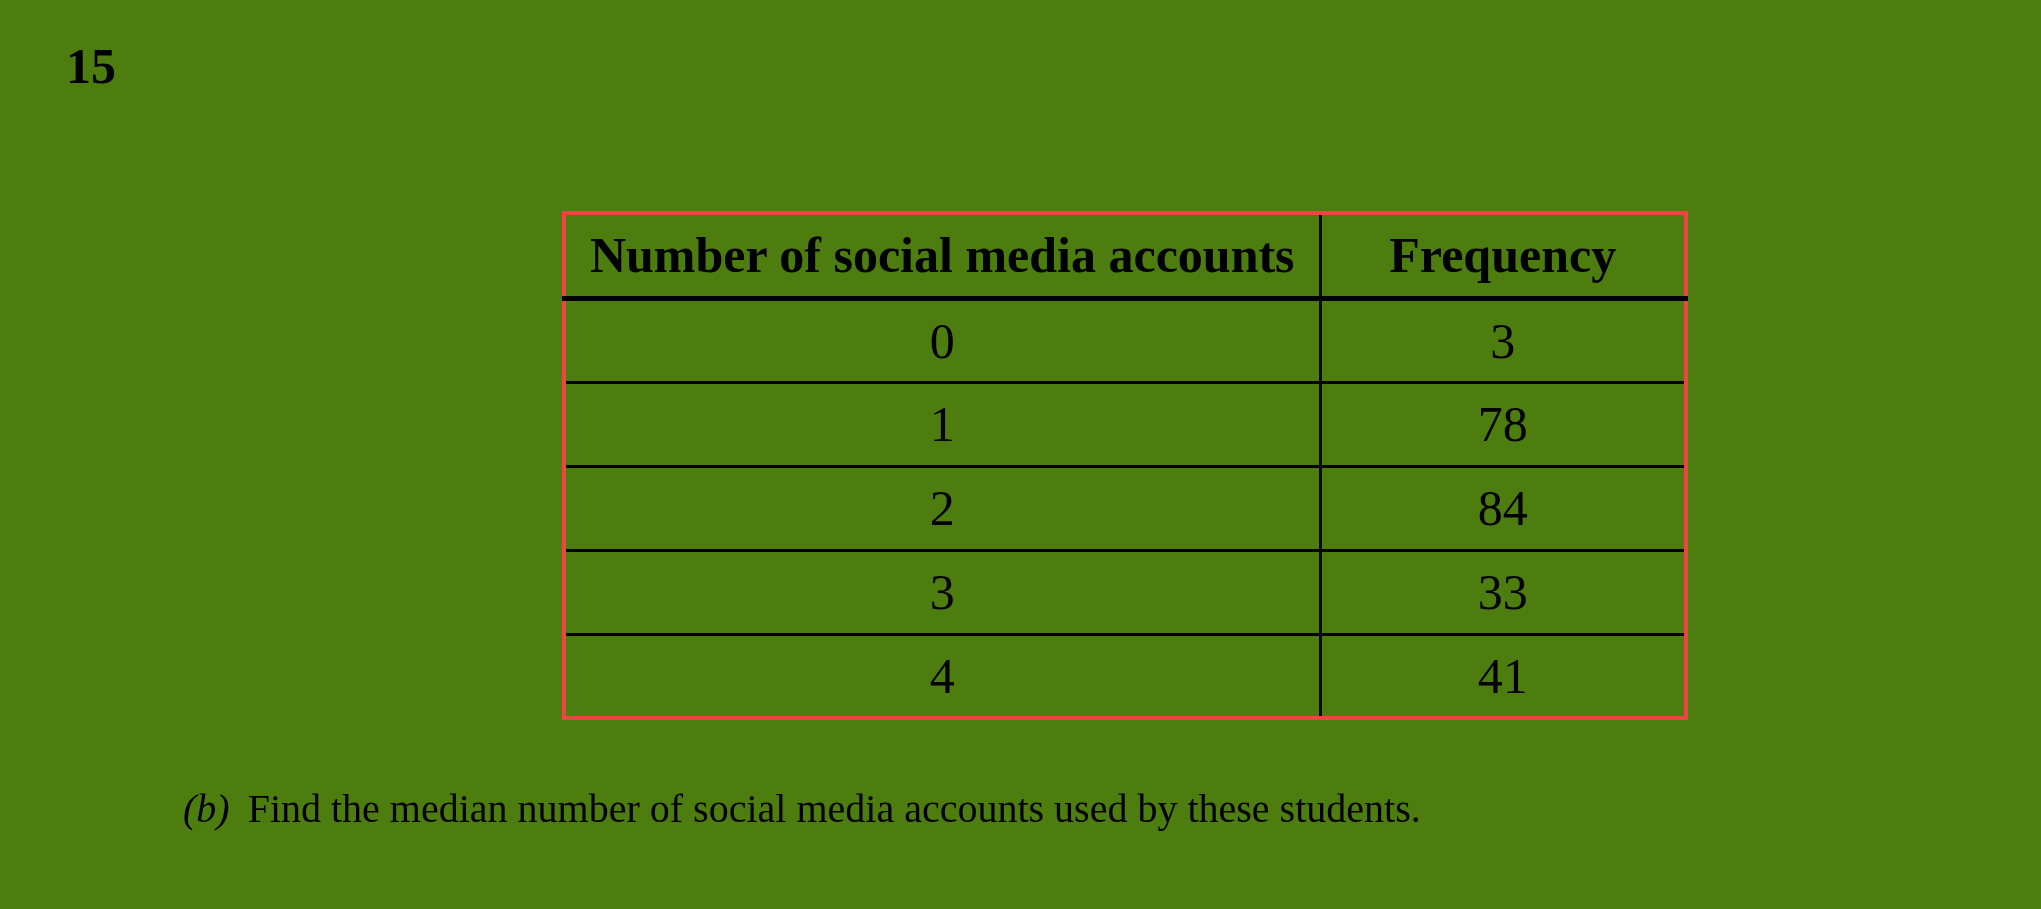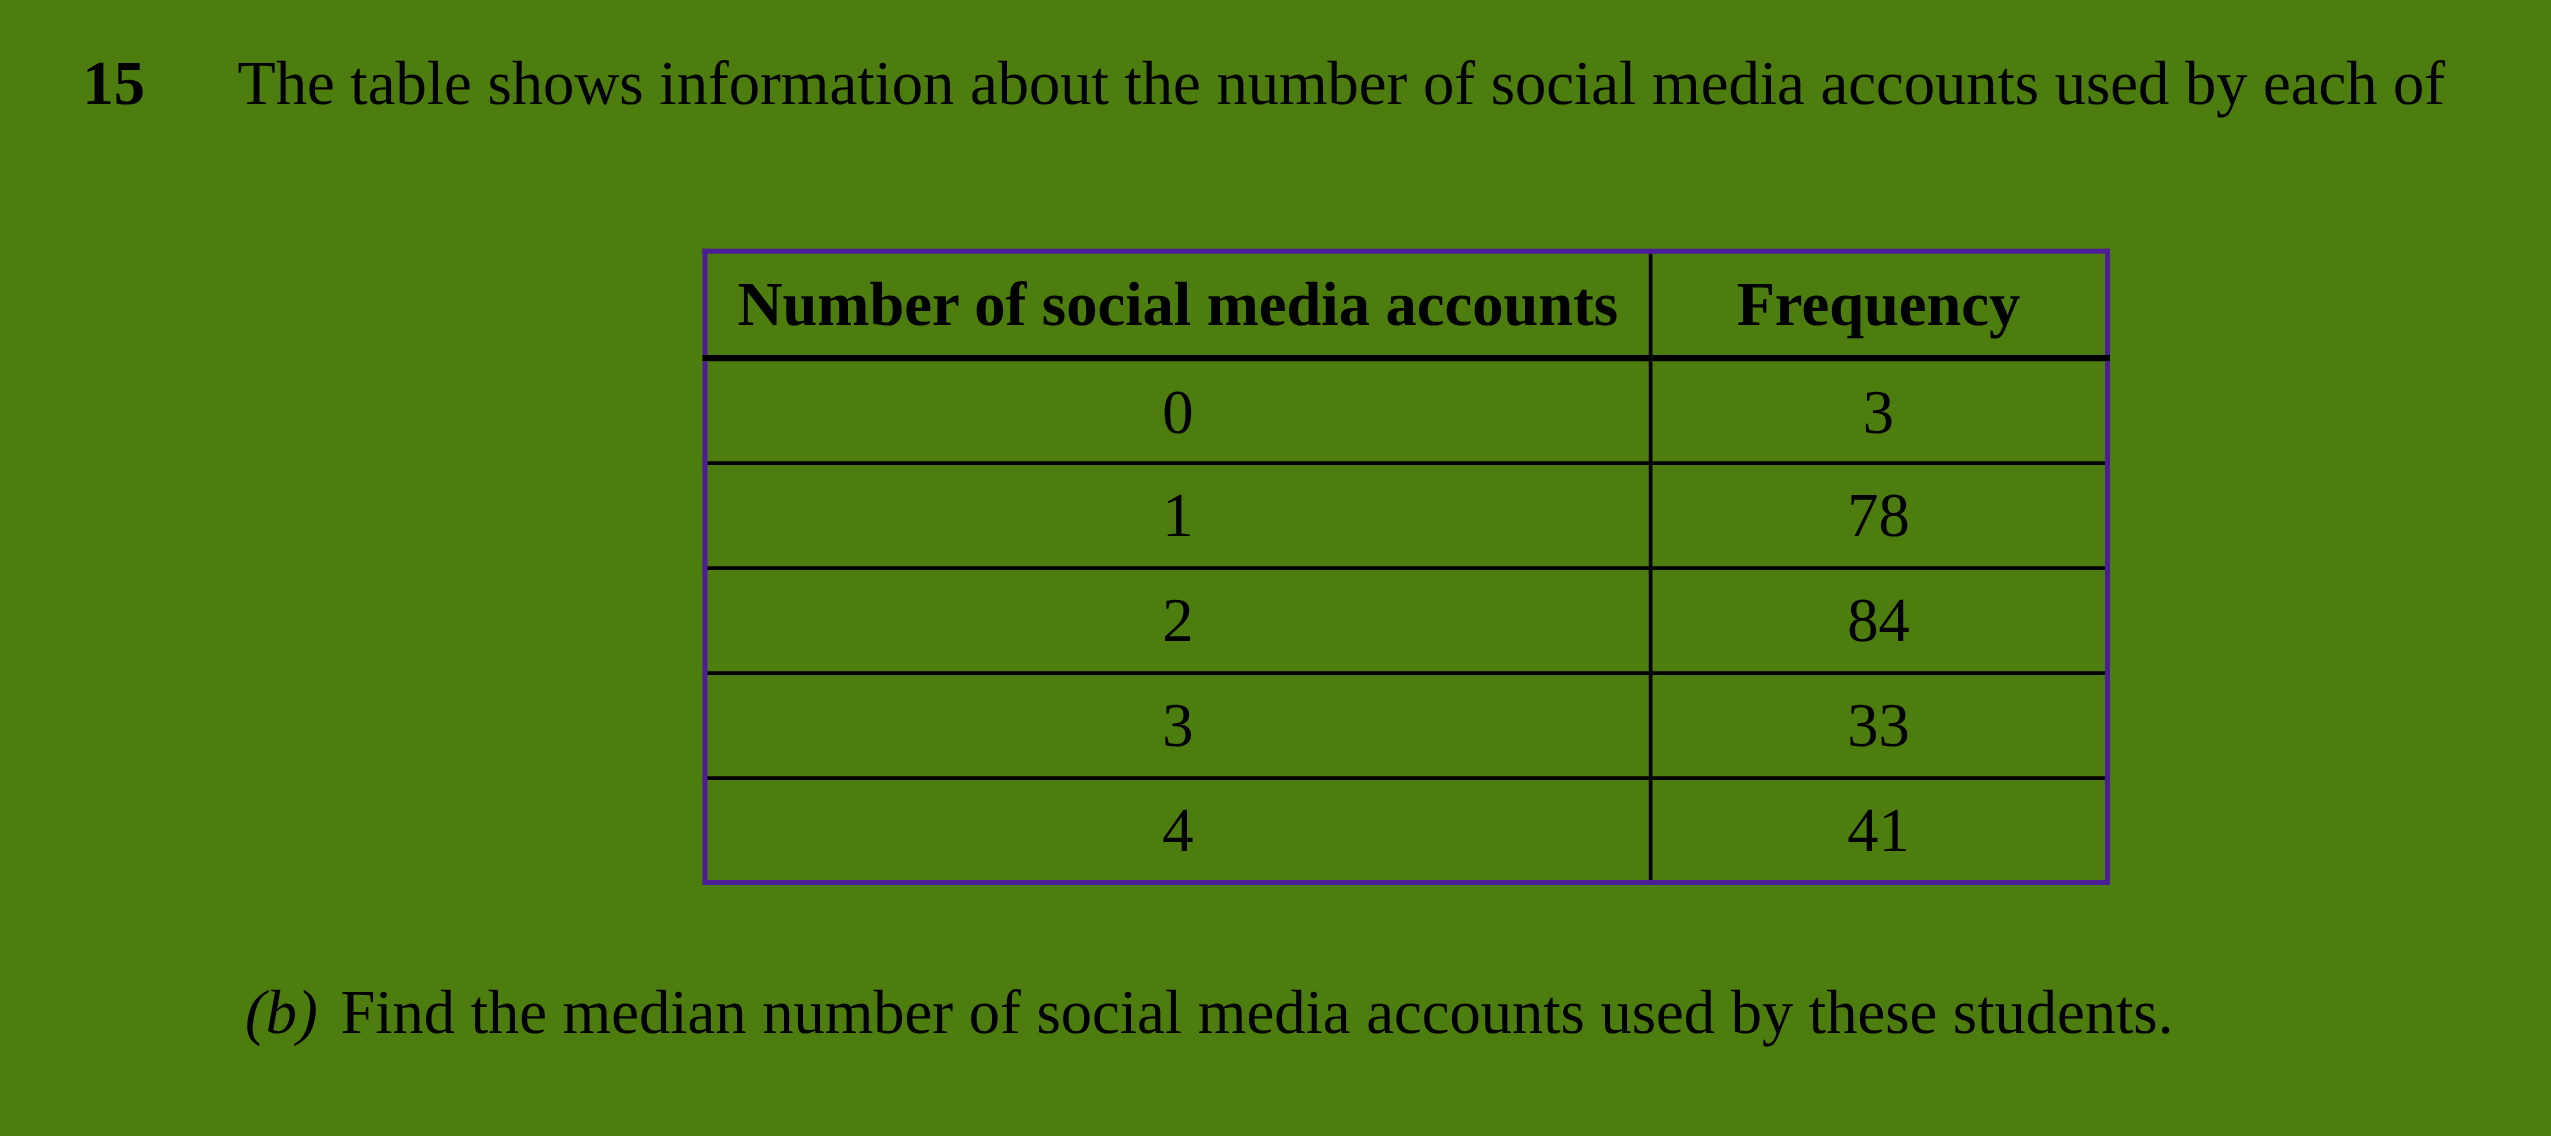--- a/index.html
+++ b/index.html
@@ -24,25 +24,25 @@
   .intro {
     position: absolute;
     left: 190px;
     top: 37px;
     font-size: 50px;
     line-height: 58px;
   }
   table.freq {
     position: absolute;
     left: 562px;
-    top: 199px;
+    top: 211px;
     width: 1122px;
     table-layout: fixed;
     border-collapse: collapse;
-    border: 4px solid #4c1d95;
+    border: 4px solid #ef4444;
   }
   table.freq th, table.freq td {
     border: 3px solid #000000;
     text-align: center;
     vertical-align: middle;
     font-size: 50px;
     padding: 0;
   }
   table.freq th {
     font-weight: bold;
@@ -50,38 +50,36 @@
     border-bottom-width: 5px;
   }
   table.freq td {
     height: 84px;
     font-weight: normal;
   }
   .partb {
     position: absolute;
     left: 183px;
     top: 780px;
-    font-size: 50px;
+    font-size: 40px;
     line-height: 58px;
-    margin-left: 13px;
   }
   .part-label {
     font-style: italic;
     margin-right: 18px;
   }
 </style>
 </head>
 <body>
 
 <div class="page">
 
   <div class="qnum">15</div>
 
   <div class="intro">
-    <div>The table shows information about the number of social media accounts used by each of</div>
   </div>
 
   <table class="freq">
     <colgroup>
       <col style="width:756px">
       <col style="width:366px">
     </colgroup>
     <thead>
       <tr>
         <th>Number of social media accounts</th>

